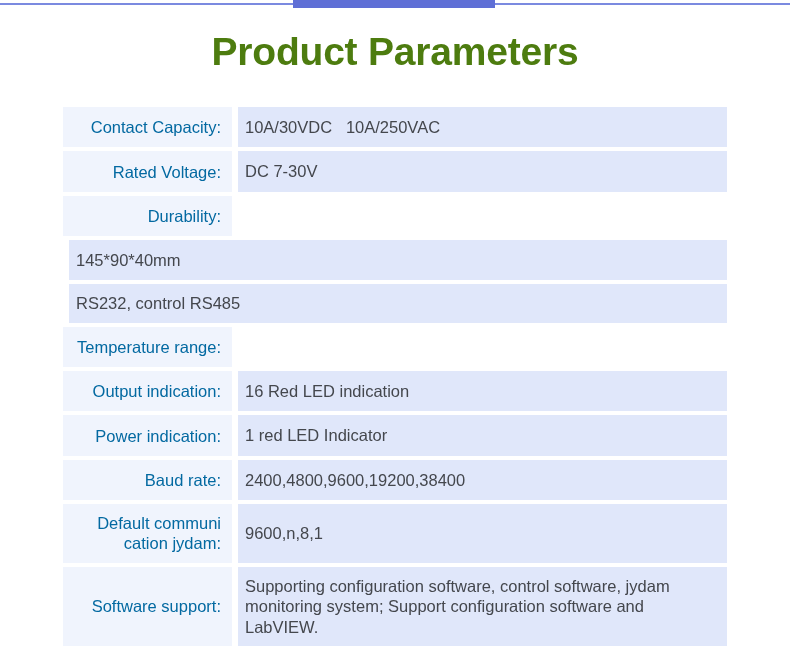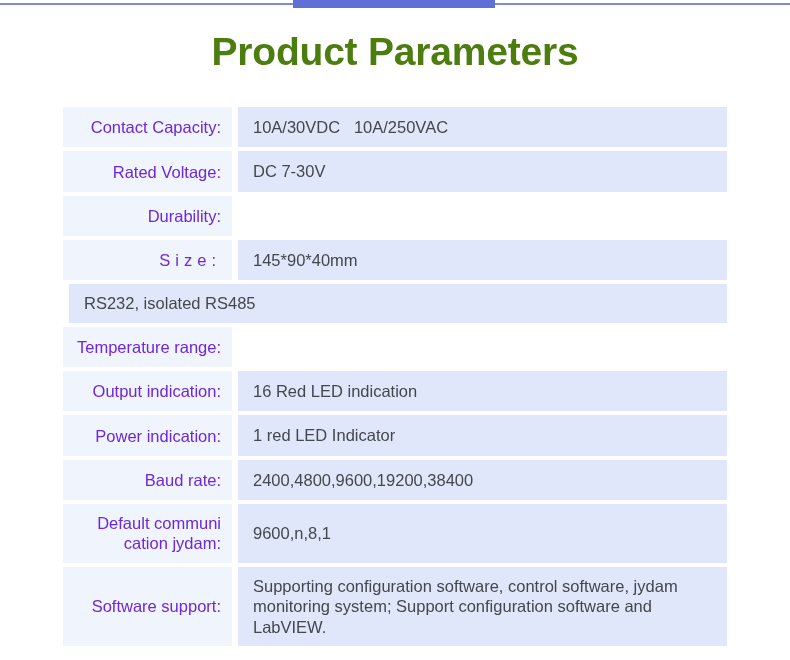--- a/index.html
+++ b/index.html
@@ -59,40 +59,40 @@
   .spec-row {
     display: flex;
     align-items: stretch;
     margin: 0 0 4px 63px;
     width: 664px;
   }
   .spec-label {
     width: 169px;
     box-sizing: border-box;
     background: #f0f4fd;
-    color: #6d28d9;
+    color: #0369a1;
     font-size: 16.5px;
     line-height: 1.22;
     text-align: right;
     padding: 10px 11px 10px 8px;
     display: flex;
     flex-direction: column;
     justify-content: center;
     align-items: flex-end;
   }
   .spec-value {
     flex: 1;
     margin-left: 6px;
     box-sizing: border-box;
     background: #e0e7fa;
     color: #44474d;
     font-size: 16.5px;
     line-height: 1.24;
     text-align: left;
-    padding: 10px 12px 10px 15px;
+    padding: 10px 12px 10px 7px;
     display: flex;
     flex-direction: column;
     justify-content: center;
     white-space: pre-wrap;
   }
   .spec-row.tall .spec-label,
   .spec-row.tall .spec-value {
     padding-top: 9px;
     padding-bottom: 9px;
   }
@@ -116,25 +116,24 @@
       <div class="spec-value">10A/30VDC   10A/250VAC</div>
     </div>
     <div class="spec-row">
       <div class="spec-label">Rated Voltage:</div>
       <div class="spec-value">DC 7-30V</div>
     </div>
     <div class="spec-row">
       <div class="spec-label">Durability:</div>
     </div>
     <div class="spec-row">
-      <div class="spec-label spaced-label">Size:</div>
       <div class="spec-value">145*90*40mm</div>
     </div>
     <div class="spec-row tall">
-      <div class="spec-value">RS232, isolated RS485</div>
+      <div class="spec-value">RS232, control RS485</div>
     </div>
     <div class="spec-row">
       <div class="spec-label">Temperature range:</div>
     </div>
     <div class="spec-row">
       <div class="spec-label">Output indication:</div>
       <div class="spec-value">16 Red LED indication</div>
     </div>
     <div class="spec-row">
       <div class="spec-label">Power indication:</div>

